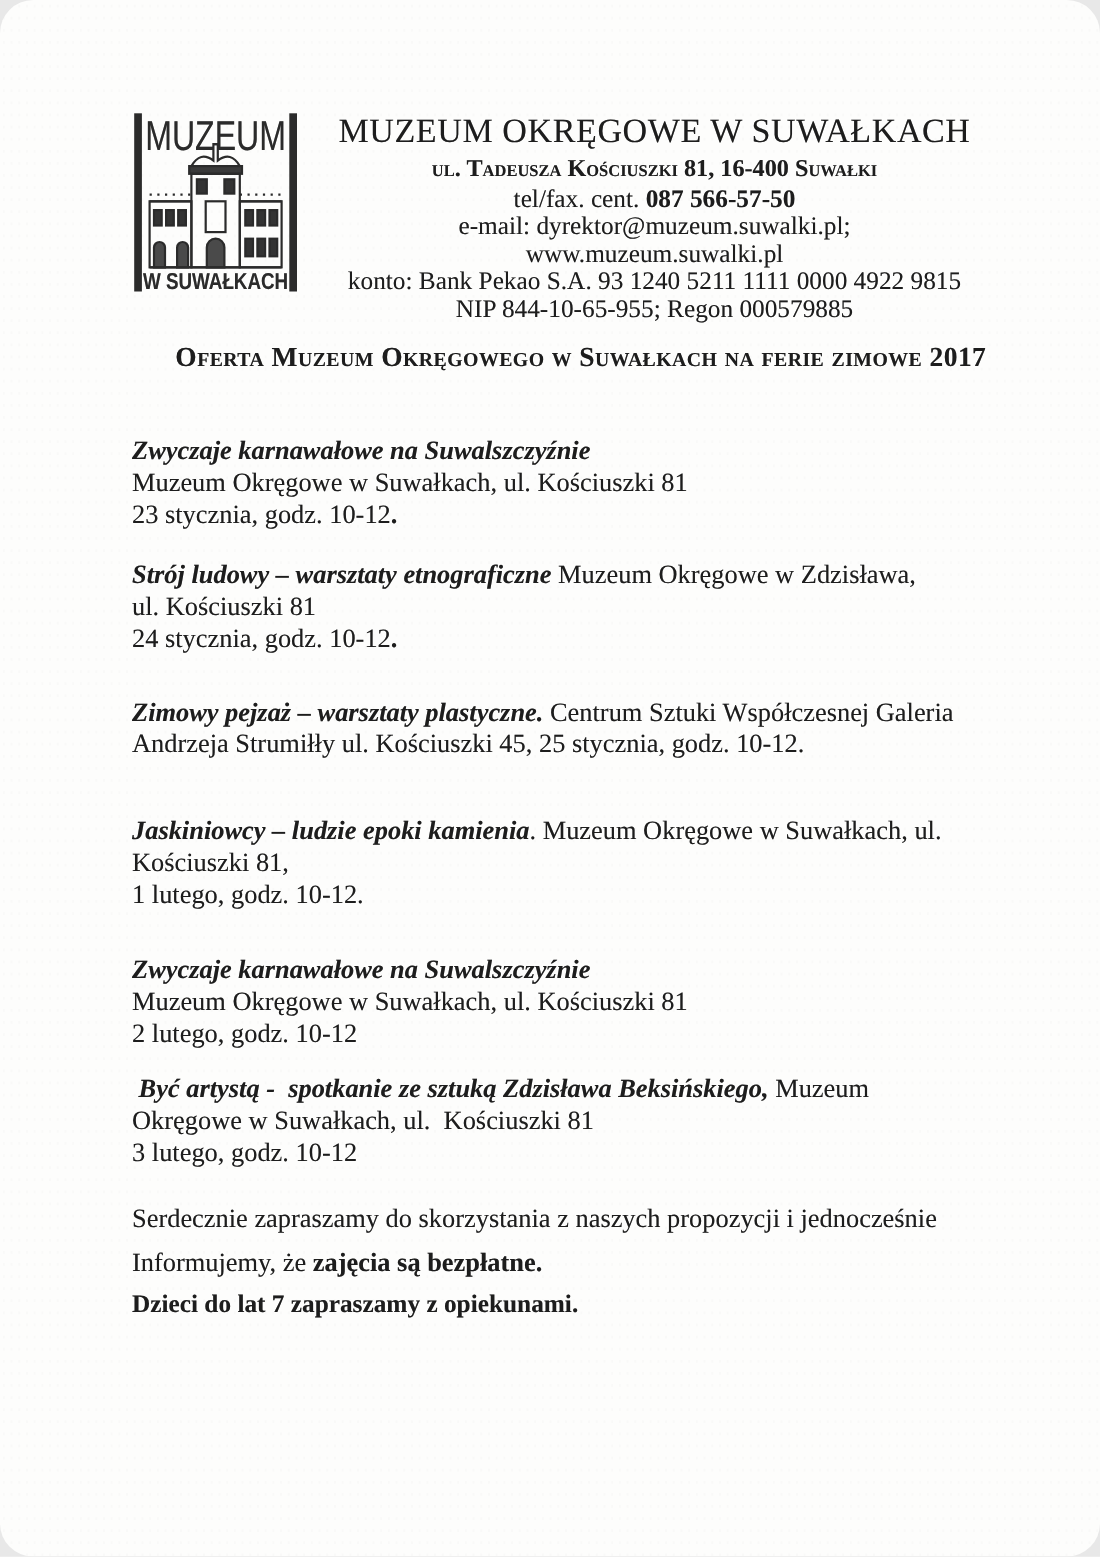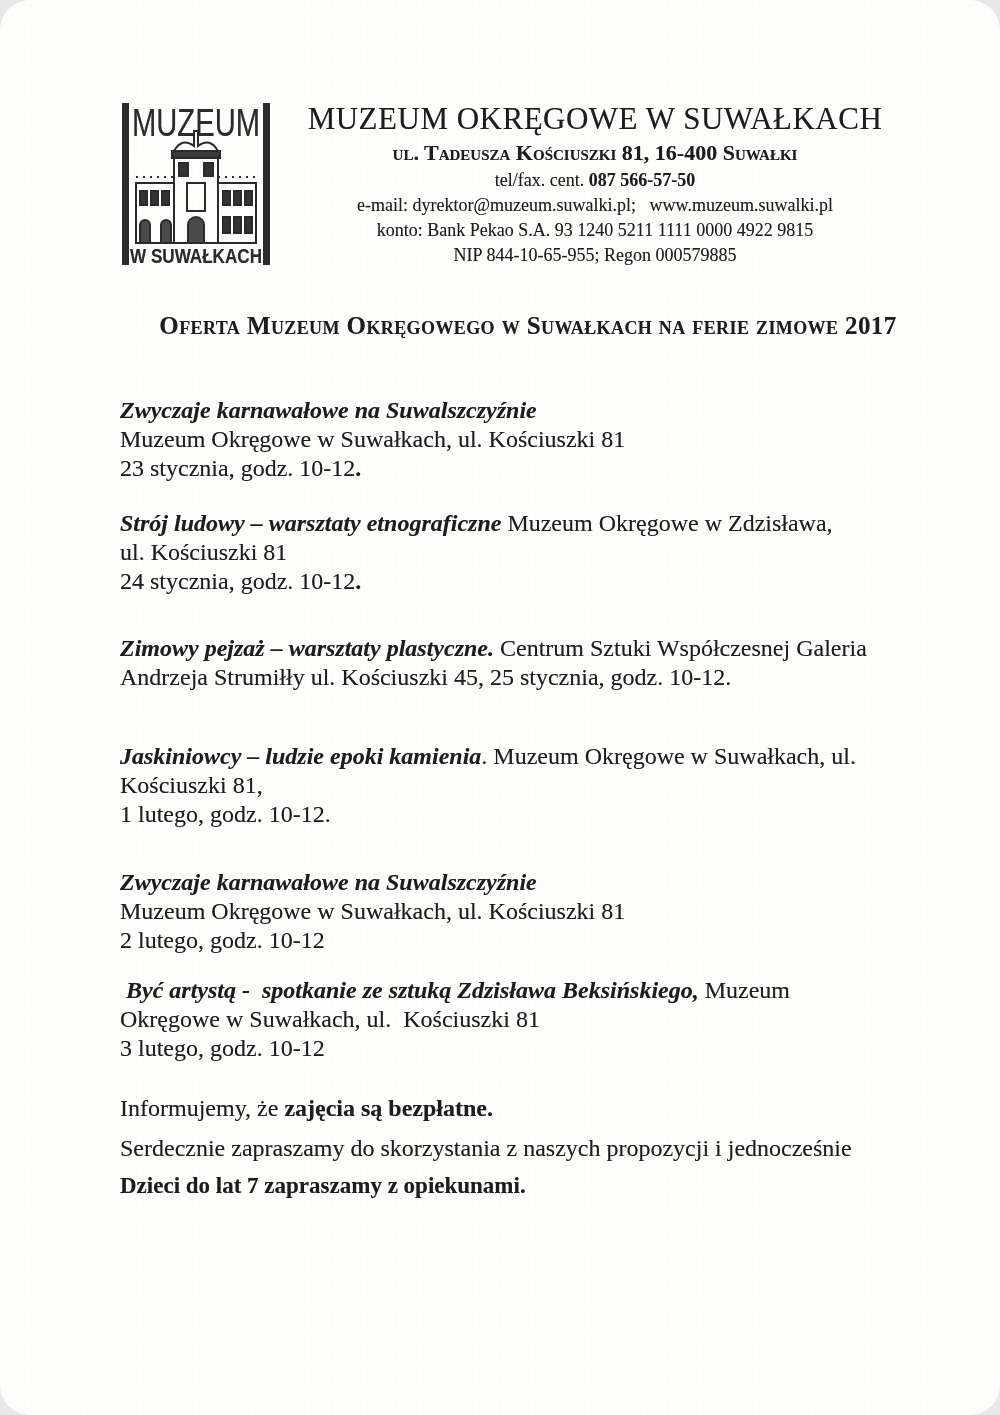--- a/index.html
+++ b/index.html
@@ -17,21 +17,21 @@
     text-shadow:0 0 .6px rgba(45,45,45,.45);
     overflow:hidden;
     border-radius:30px;
   }
   
   .logo{position:absolute;left:116px;top:99px;width:160px;height:170px;}
   
   .header-block{position:absolute;left:295px;top:101px;width:600px;text-align:center;}
   .hdr-title{font-size:31px;line-height:36px;font-weight:normal;margin:0;letter-spacing:.5px;}
   .hdr-address{font-size:22px;line-height:26px;font-weight:bold;font-variant:small-caps;margin-top:3px;}
-  .hdr-line{font-size:18px;line-height:25px;white-space:pre-wrap;}
+  .hdr-line{font-size:23px;line-height:25px;white-space:pre-wrap;}
   .hdr-tel{margin-top:2px;}
   .bold{font-weight:bold;}
   
   .offer-title{position:absolute;left:0;top:312px;width:1000px;text-align:center;
     font-size:25px;font-weight:bold;font-variant:small-caps;letter-spacing:.4px;padding-left:28px;}
   
   .content{position:absolute;left:120px;top:396px;width:765px;}
   .event{margin:0;}
   .line{font-size:24px;line-height:29px;white-space:pre-wrap;}
   .seg-bi{font-weight:bold;font-style:italic;}
@@ -136,19 +136,19 @@
           <div class="line"><span class="seg-r">Muzeum Okręgowe w Suwałkach, ul. Kościuszki 81</span></div>
           <div class="line"><span class="seg-r">2 lutego, godz. 10-12</span></div>
         </div>
         <div class="event">
           <div class="line"><span class="seg-bi"> Być artystą -  spotkanie ze sztuką Zdzisława Beksińskiego,</span><span class="seg-r"> Muzeum</span></div>
           <div class="line"><span class="seg-r">Okręgowe w Suwałkach, ul.  Kościuszki 81</span></div>
           <div class="line"><span class="seg-r">3 lutego, godz. 10-12</span></div>
         </div>
       </div>
     <div class="footer">
+        <div class="line"><span class="seg-r">Serdecznie zapraszamy do skorzystania z naszych propozycji i jednocześnie</span></div>
         <div class="line"><span class="seg-r">Informujemy, że </span><span class="seg-b">zajęcia są bezpłatne.</span></div>
-        <div class="line"><span class="seg-r">Serdecznie zapraszamy do skorzystania z naszych propozycji i jednocześnie</span></div>
         <div class="line large"><span class="seg-b">Dzieci do lat 7 zapraszamy z opiekunami.</span></div>
       </div>
   </div>
 
 </div>
 
 </body></html>

